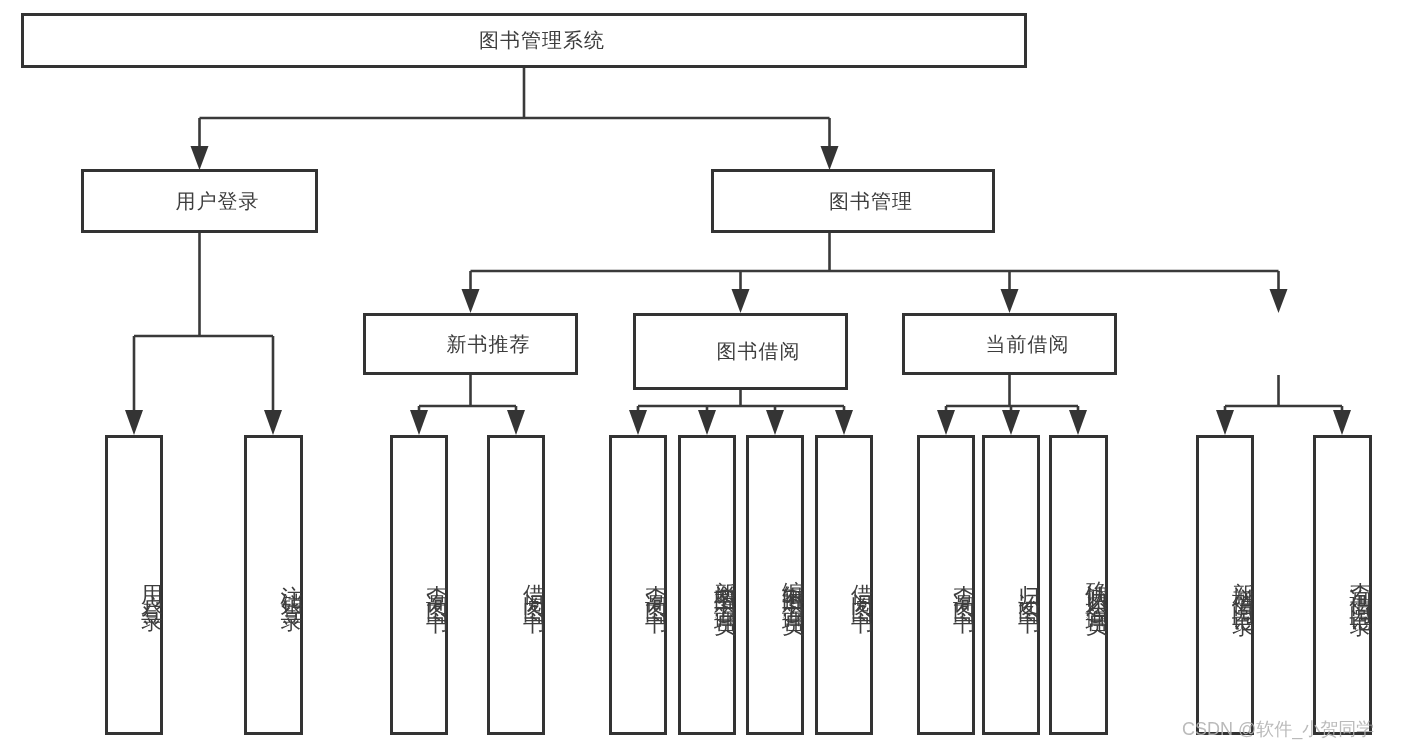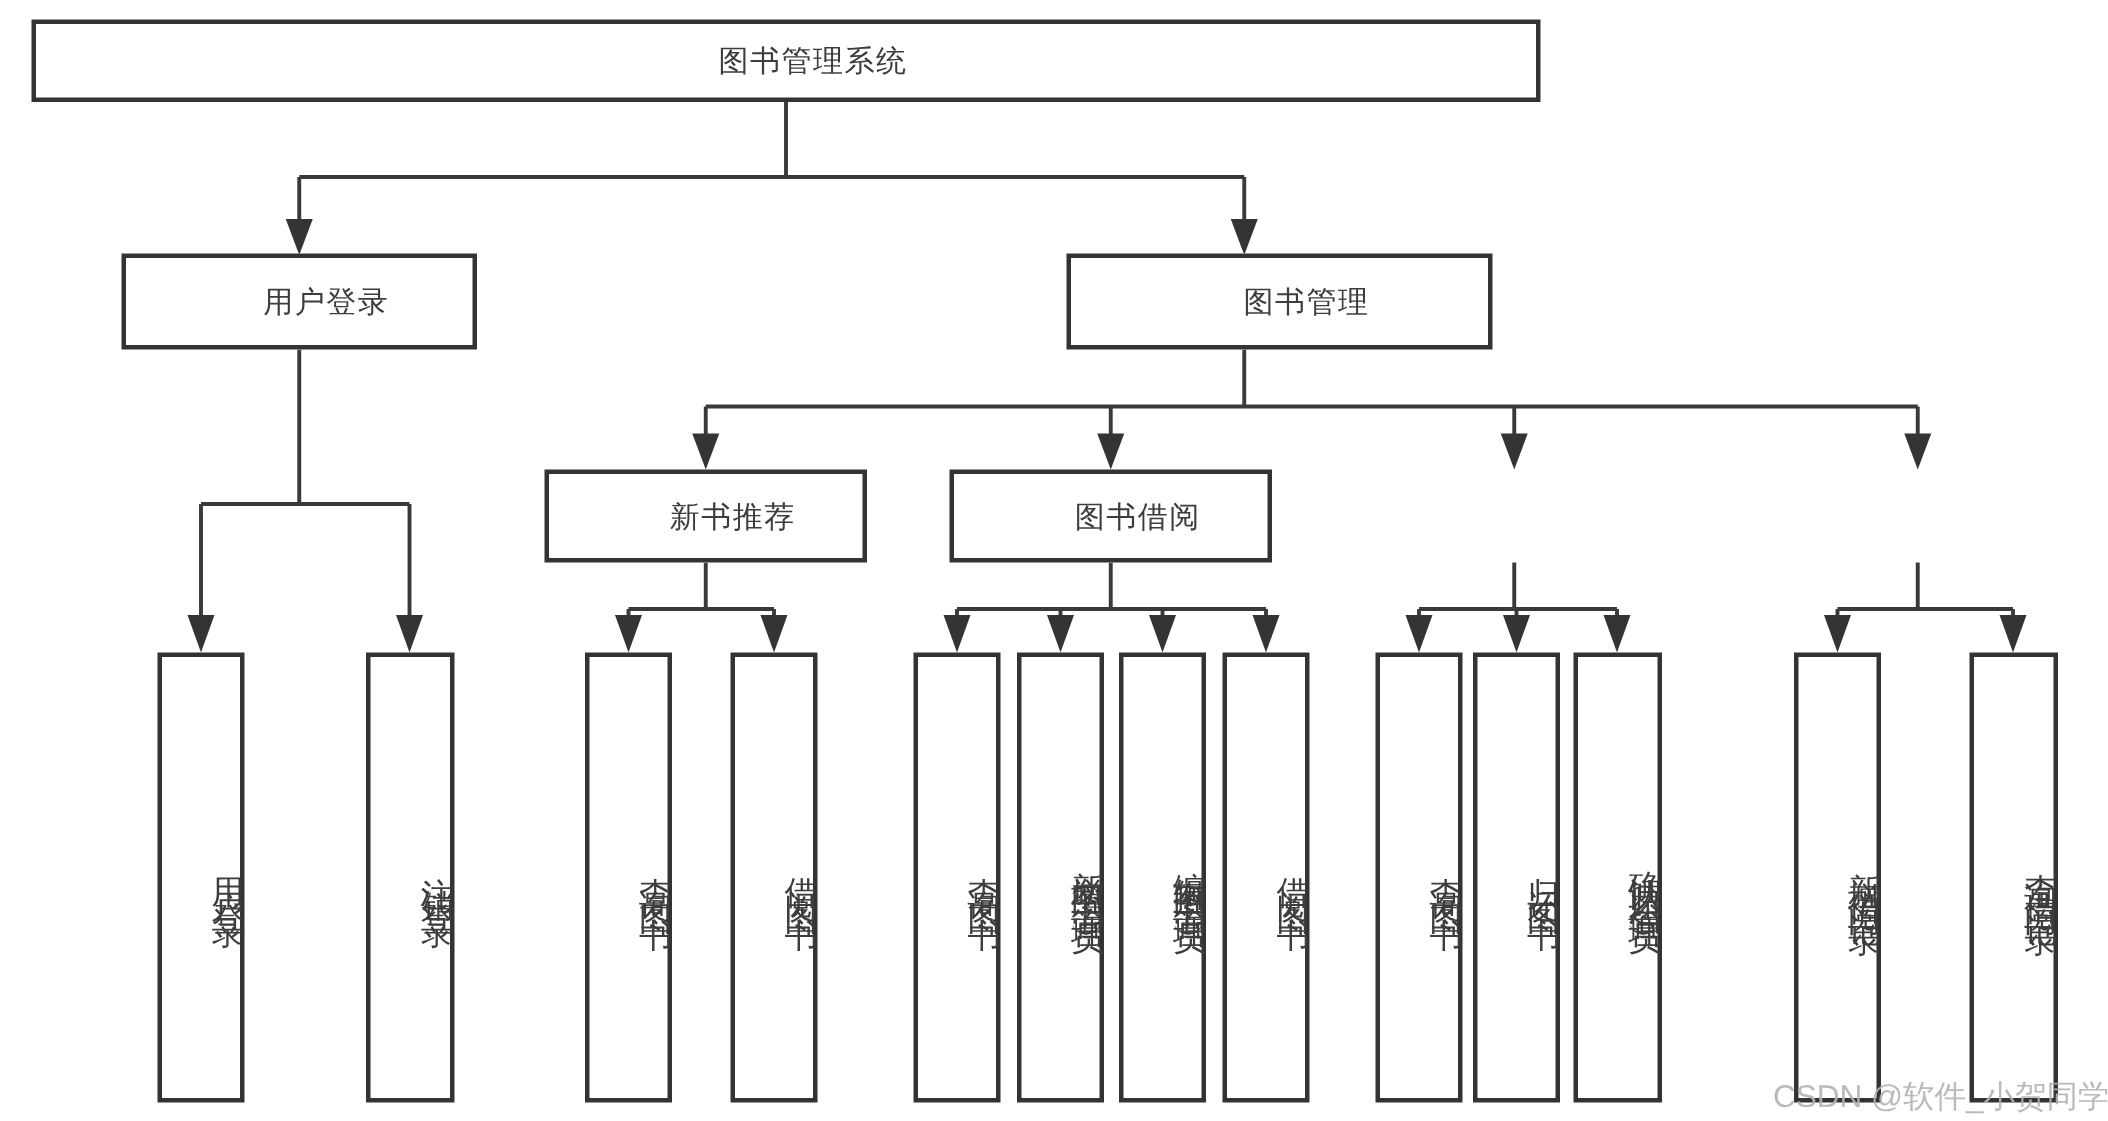--- a/index.html
+++ b/index.html
@@ -40,21 +40,21 @@
     writing-mode: vertical-rl;
     text-orientation: mixed;
     letter-spacing: 9px;
     line-height: 1;
     white-space: nowrap;
   }
   .watermark {
     position: absolute;
     left: 1182px;
     top: 717px;
-    font-size: 21px;
+    font-size: 18px;
     color: #b3b3b3;
     opacity: 0.9;
     white-space: nowrap;
     z-index: 5;
   }
 </style>
 </head>
 <body>
 
 <div class="canvas">
@@ -142,22 +142,25 @@
   <div class="box hlabel" style="left:81px; top:169px; width:237px; height:64px;">
     <span>用户登录</span>
   </div>
   <div class="box hlabel" style="left:711px; top:169px; width:284px; height:64px;">
     <span>图书管理</span>
   </div>
 
   <div class="box hlabel" style="left:363px; top:313px; width:215px; height:62px;">
     <span>新书推荐</span>
   </div>
-  <div class="box hlabel" style="left:633px; top:313px; width:215px; height:62px;">
+  <div class="box hlabel" style="left:633px; top:313px; width:215px; height:77px;">
     <span>图书借阅</span>
+  </div>
+  <div class="box hlabel" style="left:902px; top:313px; width:215px; height:62px;">
+    <span>当前借阅</span>
   </div>
 
   <div class="box leaf" style="left:105px; top:435px; width:58px; height:300px;">
     <span class="vtext">用户登录</span>
   </div>
   <div class="box leaf" style="left:244px; top:435px; width:59px; height:300px;">
     <span class="vtext">注销登录</span>
   </div>
 
   <div class="box leaf" style="left:390px; top:435px; width:58px; height:300px;">

